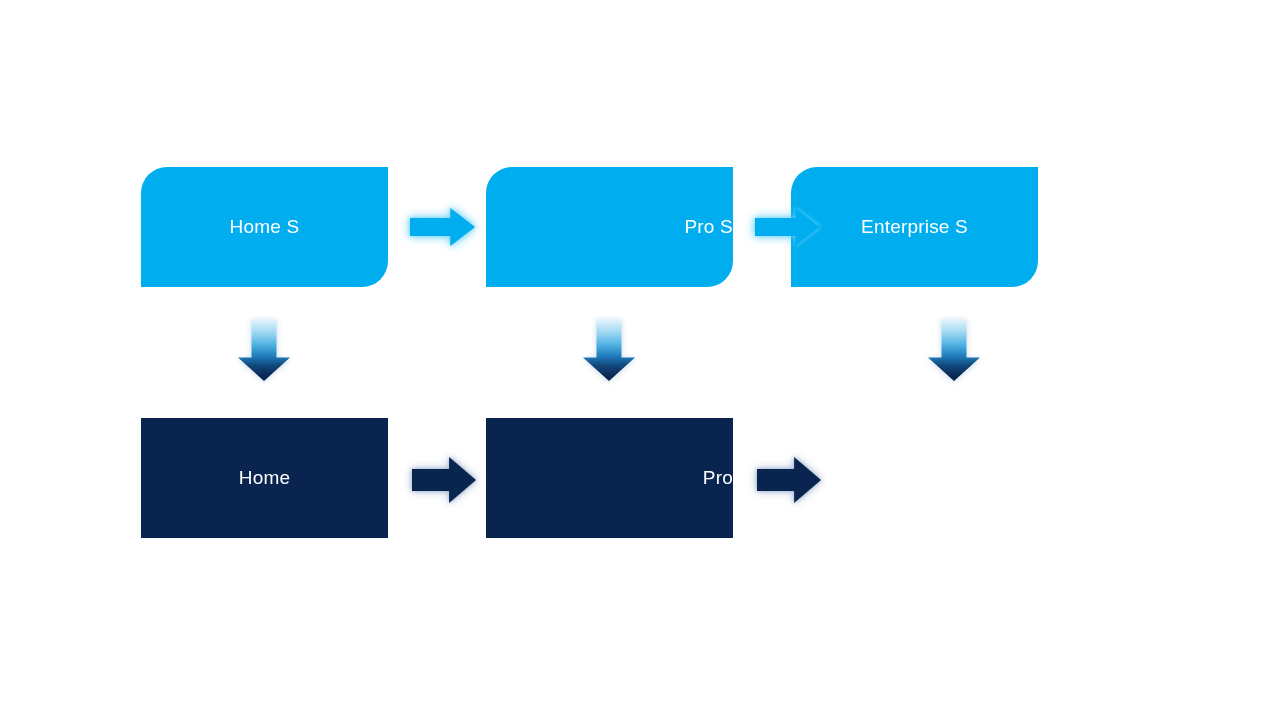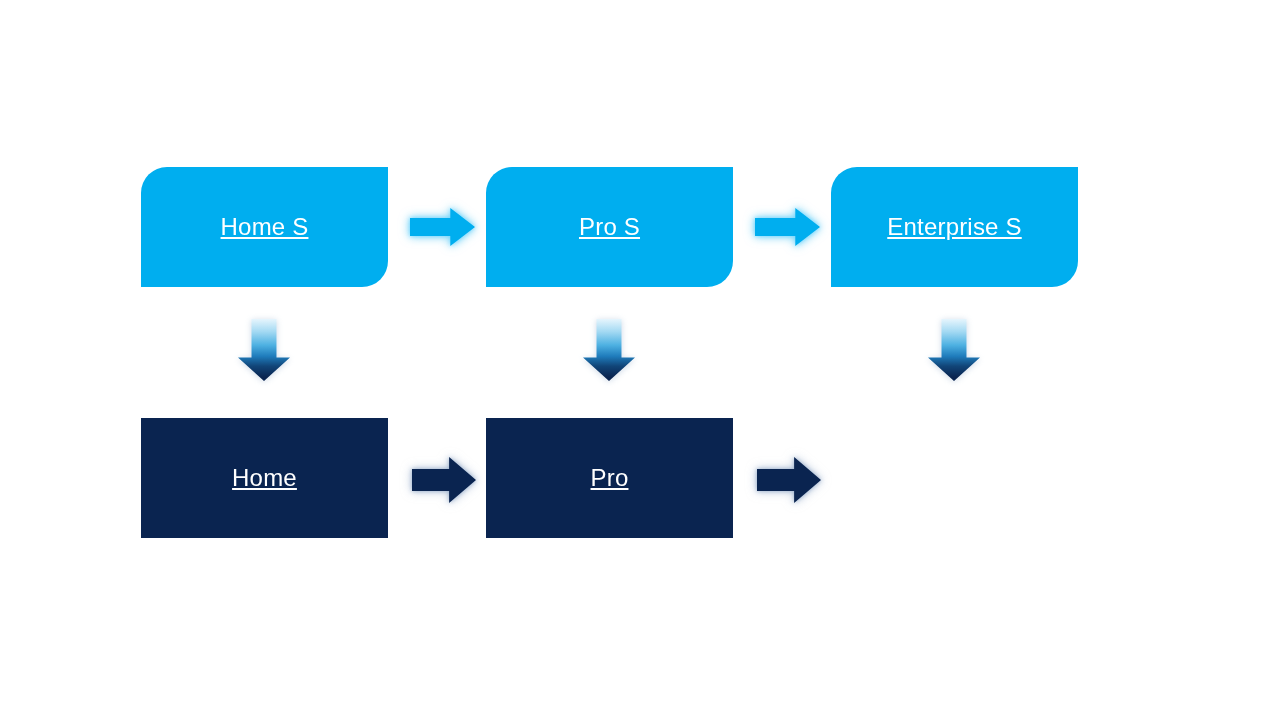--- a/index.html
+++ b/index.html
@@ -23,28 +23,27 @@
     position: absolute;
     width: 247px;
     height: 120px;
     display: flex;
     align-items: center;
     justify-content: center;
   }
   .shape.top    { top: 167px; background: var(--light-blue); border-radius: 26px 0 26px 0; }
   .shape.bottom { top: 418px; background: var(--navy); }
   .col1 { left: 141px; }
-  .col2 { left: 486px; }
-  .col3 { left: 831px; }
+  .col2 { left: 486px; justify-content: flex-end; }
+  .col3 { left: 791px; }
   .shape-label {
     color: var(--text);
-    font-size: 24px;
+    font-size: 19px;
     letter-spacing: 0.2px;
     white-space: nowrap;
-    text-decoration: underline;
   }
 
   
   .harrow-wrap { position: absolute; }
   .glow-light {
     filter: drop-shadow(0 0 2px rgba(120, 216, 255, 0.95))
             drop-shadow(0 0 5px rgba(0, 174, 239, 0.55));
   }
   .glow-dark {
     filter: drop-shadow(0 0 2px rgba(150, 172, 202, 0.95))

